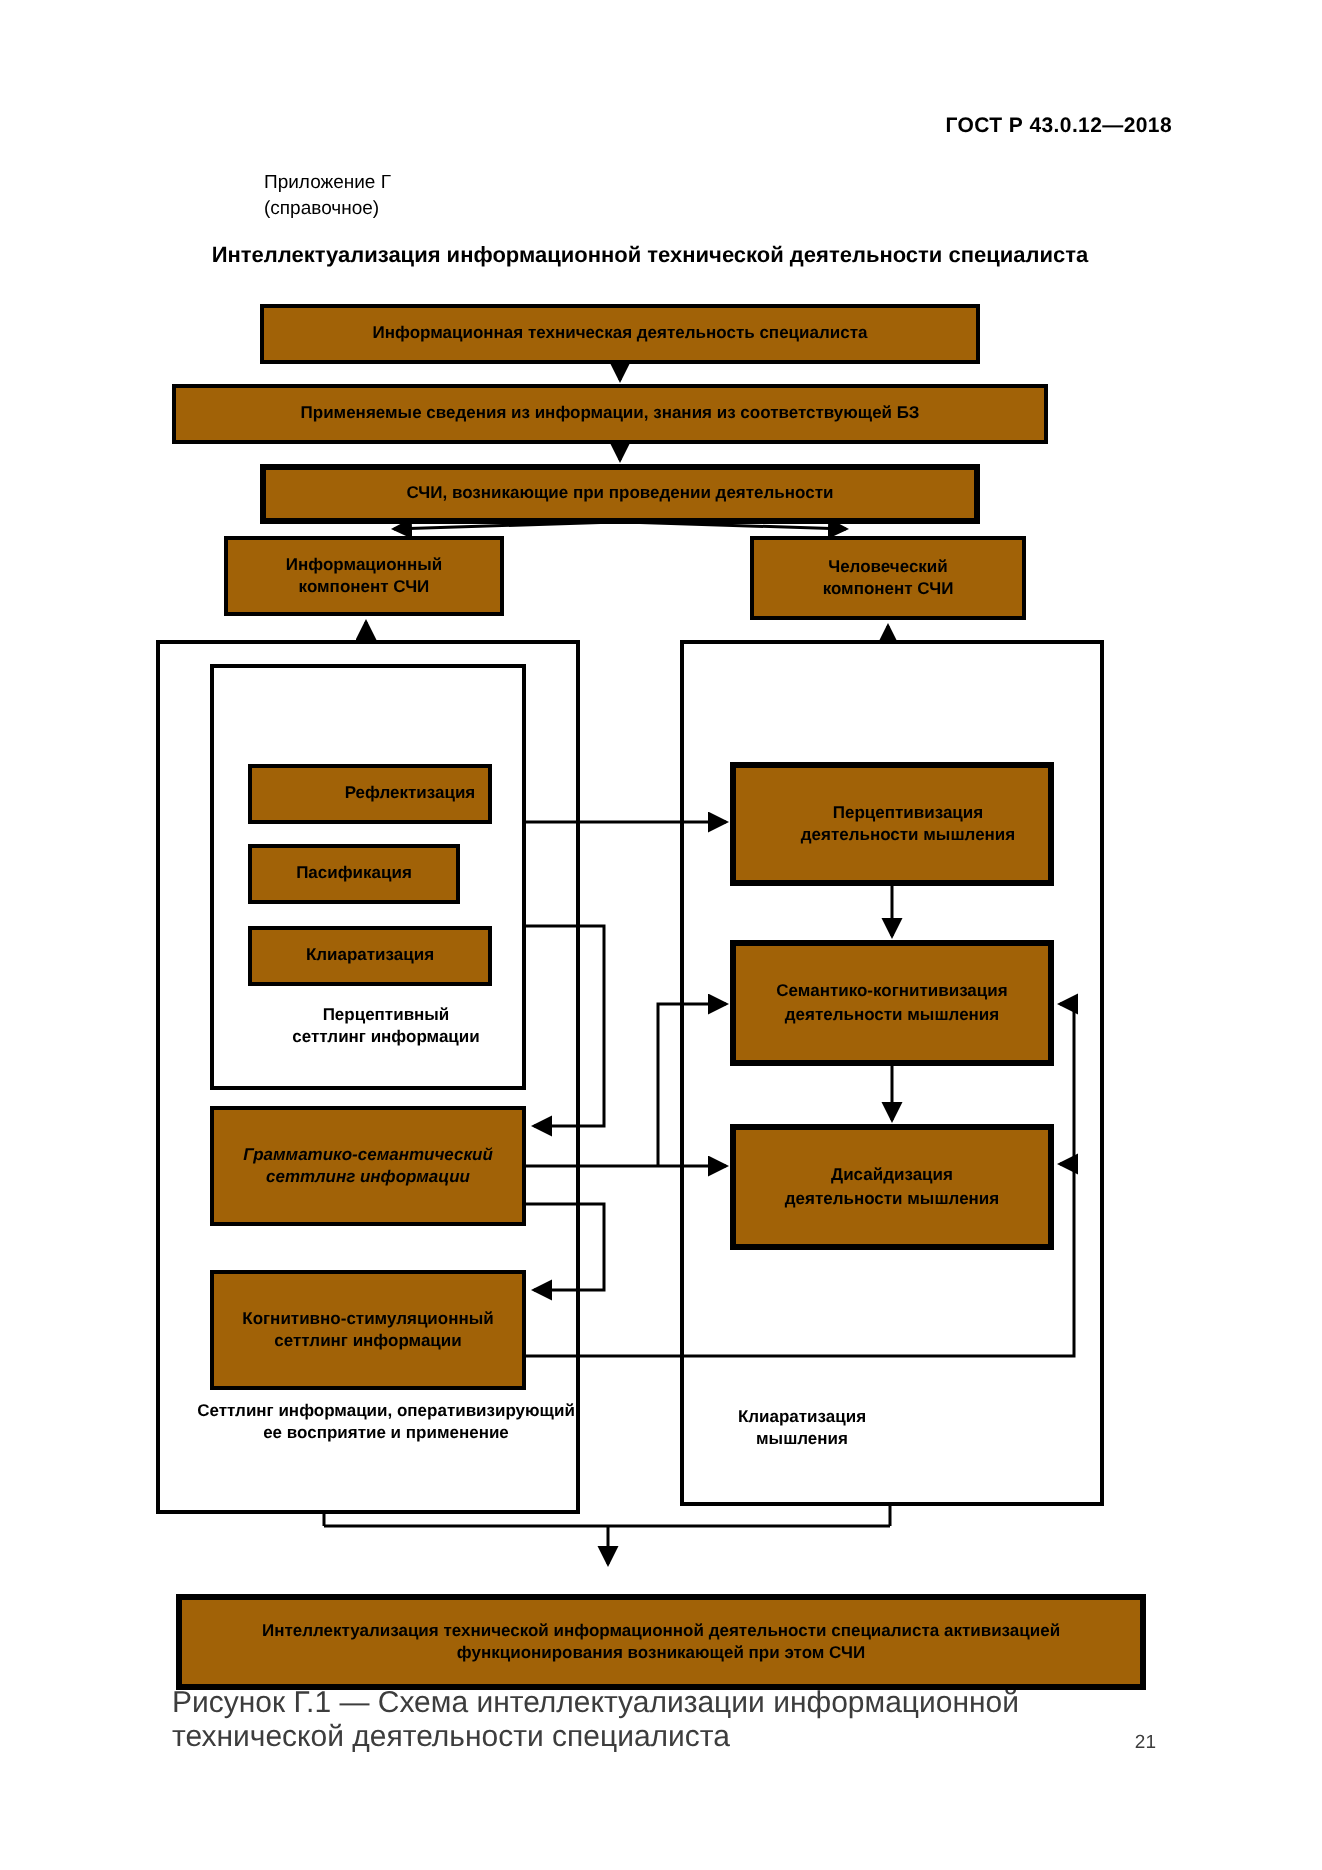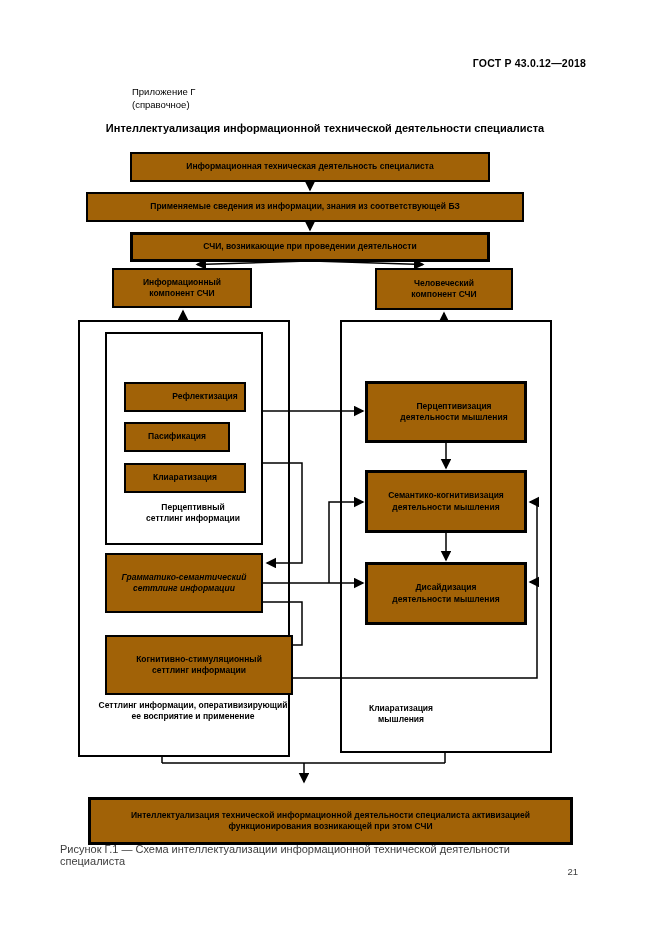--- a/index.html
+++ b/index.html
@@ -43,35 +43,35 @@
 
   
   #cont-f{left:78px;top:320px;width:212px;height:437px;}
   #cont-g{left:105px;top:332px;width:158px;height:213px;}
   #box-g1{left:124px;top:342px;width:122px;height:30px;}
   #box-g2{left:124px;top:382px;width:122px;height:30px;padding-left:44px;}
   #box-g3{left:124px;top:422px;width:106px;height:30px;}
   #box-g4{left:124px;top:463px;width:122px;height:30px;}
   #label-g{left:107px;top:502px;width:154px;}
   #box-h{left:105px;top:553px;width:158px;height:60px;font-style:italic;}
-  #box-i{left:105px;top:635px;width:188px;height:60px;}
+  #box-i{left:105px;top:635px;width:158px;height:60px;}
   #label-f{left:80px;top:700px;width:208px;}
 
   
   #cont-j{left:340px;top:320px;width:212px;height:433px;}
   #box-k{left:365px;top:381px;width:162px;height:62px;padding-left:20px;}
   #box-l{left:365px;top:470px;width:162px;height:63px;text-align:center;}
   #box-m{left:365px;top:562px;width:162px;height:63px;}
   #label-j{left:350px;top:703px;width:84px;}
 
   
   #box-n{left:88px;top:785px;width:485px;height:48px;margin-top:12px;}
   .caption{
-    position:absolute;top:843px;left:60px;width:510px;
-    font-size:11px;color:#3d3d3d;
+    position:absolute;top:843px;left:86px;width:510px;
+    font-size:15px;color:#3d3d3d;
   }
   .pagenum{
     position:absolute;top:866px;left:0;width:578px;text-align:right;
     font-size:9.5px;color:#3d3d3d;
   }
 </style>
 </head>
 <body>
 
 <div class="page">

